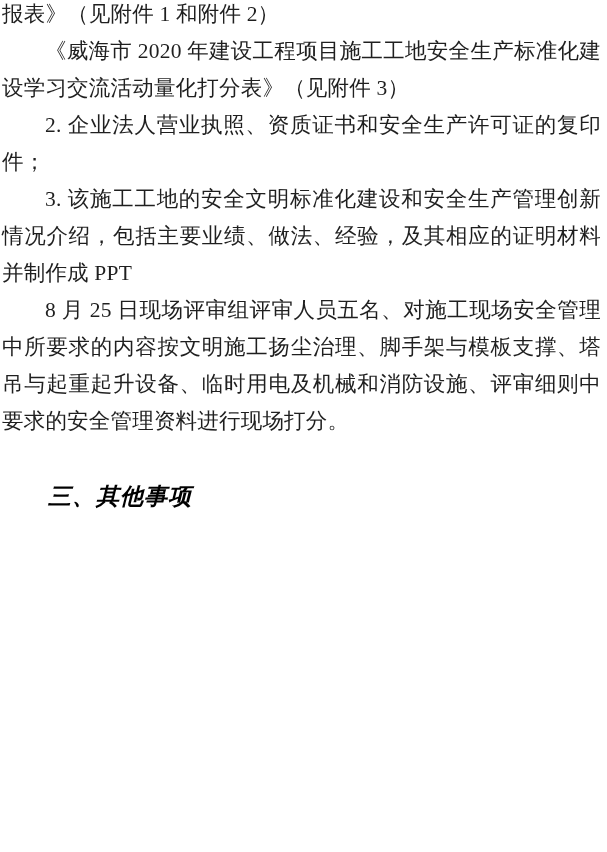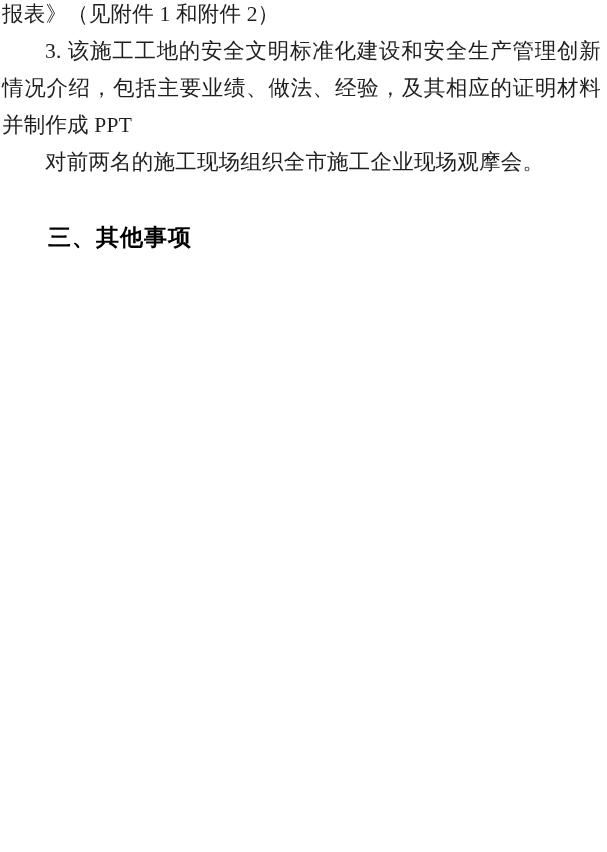--- a/index.html
+++ b/index.html
@@ -34,25 +34,28 @@
   }
   h2.section-heading {
     margin: 41px 0 0 0;
     font-family: "Liberation Sans", "DejaVu Sans", sans-serif;
     font-size: 23px;
     line-height: 30px;
     font-weight: bold;
     color: #000000;
     text-indent: 2em;
     letter-spacing: 1px;
+    font-style: italic;
   }
 </style>
 </head>
 <body>
 
 <div class="page">
   <div class="doc-body">
     <p class="body-para">报表》（见附件 1 和附件 2）</p>
+    <p class="body-para indent">《威海市 2020 年建设工程项目施工工地安全生产标准化建设学习交流活动量化打分表》（见附件 3）</p>
+    <p class="body-para indent">2. 企业法人营业执照、资质证书和安全生产许可证的复印件；</p>
     <p class="body-para indent">3. 该施工工地的安全文明标准化建设和安全生产管理创新情况介绍，包括主要业绩、做法、经验，及其相应的证明材料并制作成 PPT</p>
-    <p class="body-para indent">对前两名的施工现场组织全市施工企业现场观摩会。</p>
+    <p class="body-para indent">8 月 25 日现场评审组评审人员五名、对施工现场安全管理中所要求的内容按文明施工扬尘治理、脚手架与模板支撑、塔吊与起重起升设备、临时用电及机械和消防设施、评审细则中要求的安全管理资料进行现场打分。</p>
     <h2 class="section-heading">三、其他事项</h2>
   </div>
 </div>
 
 </body></html>

